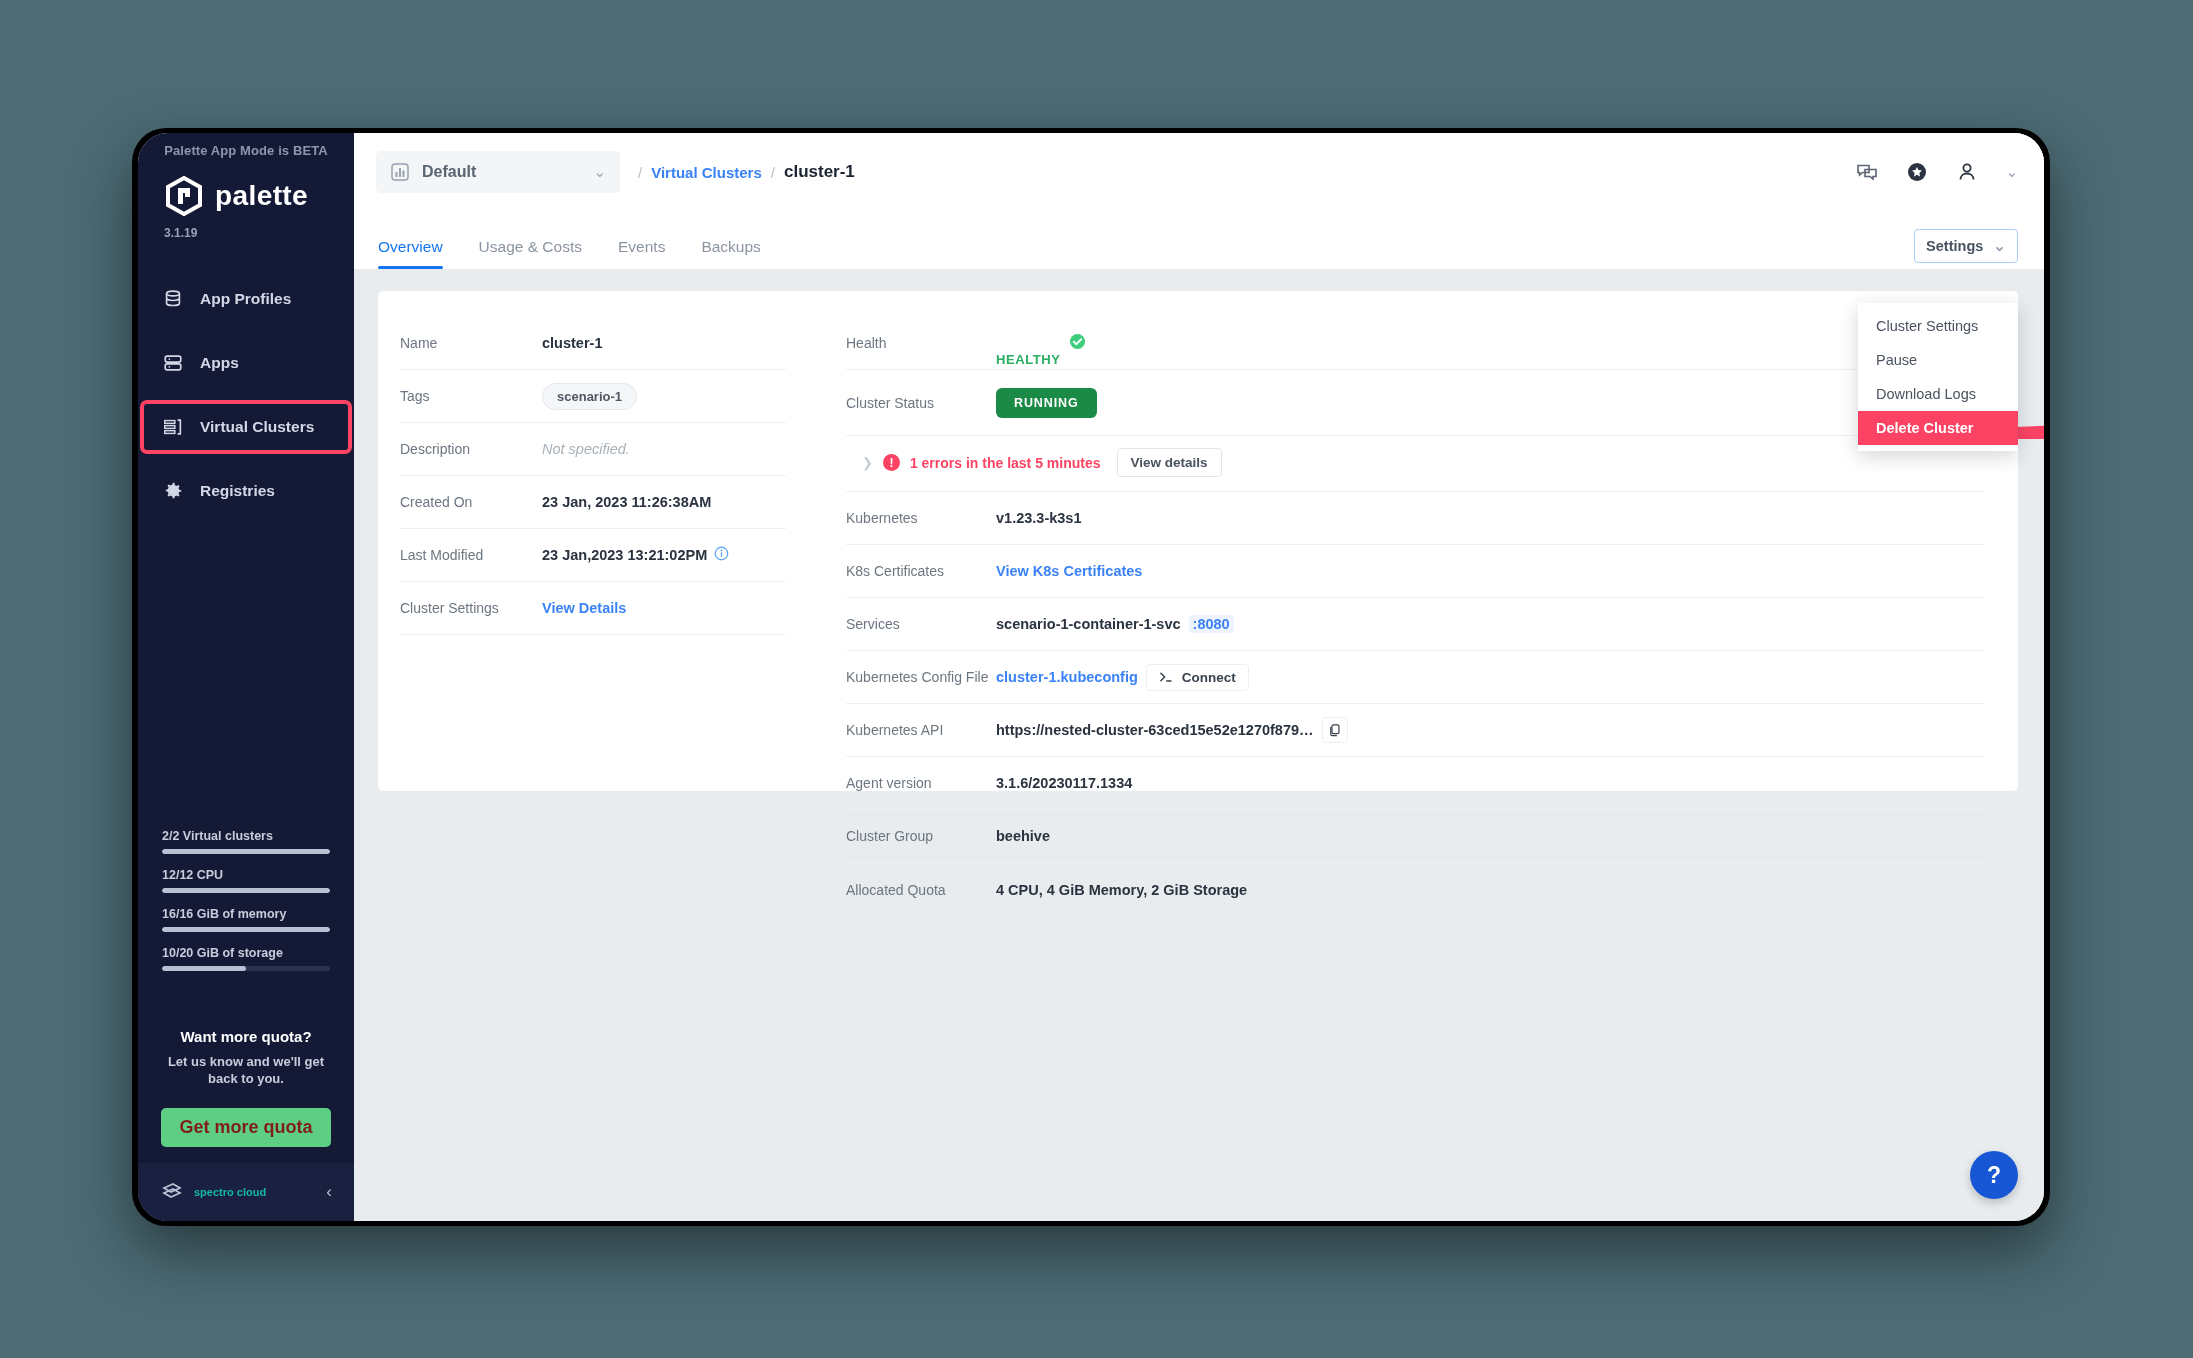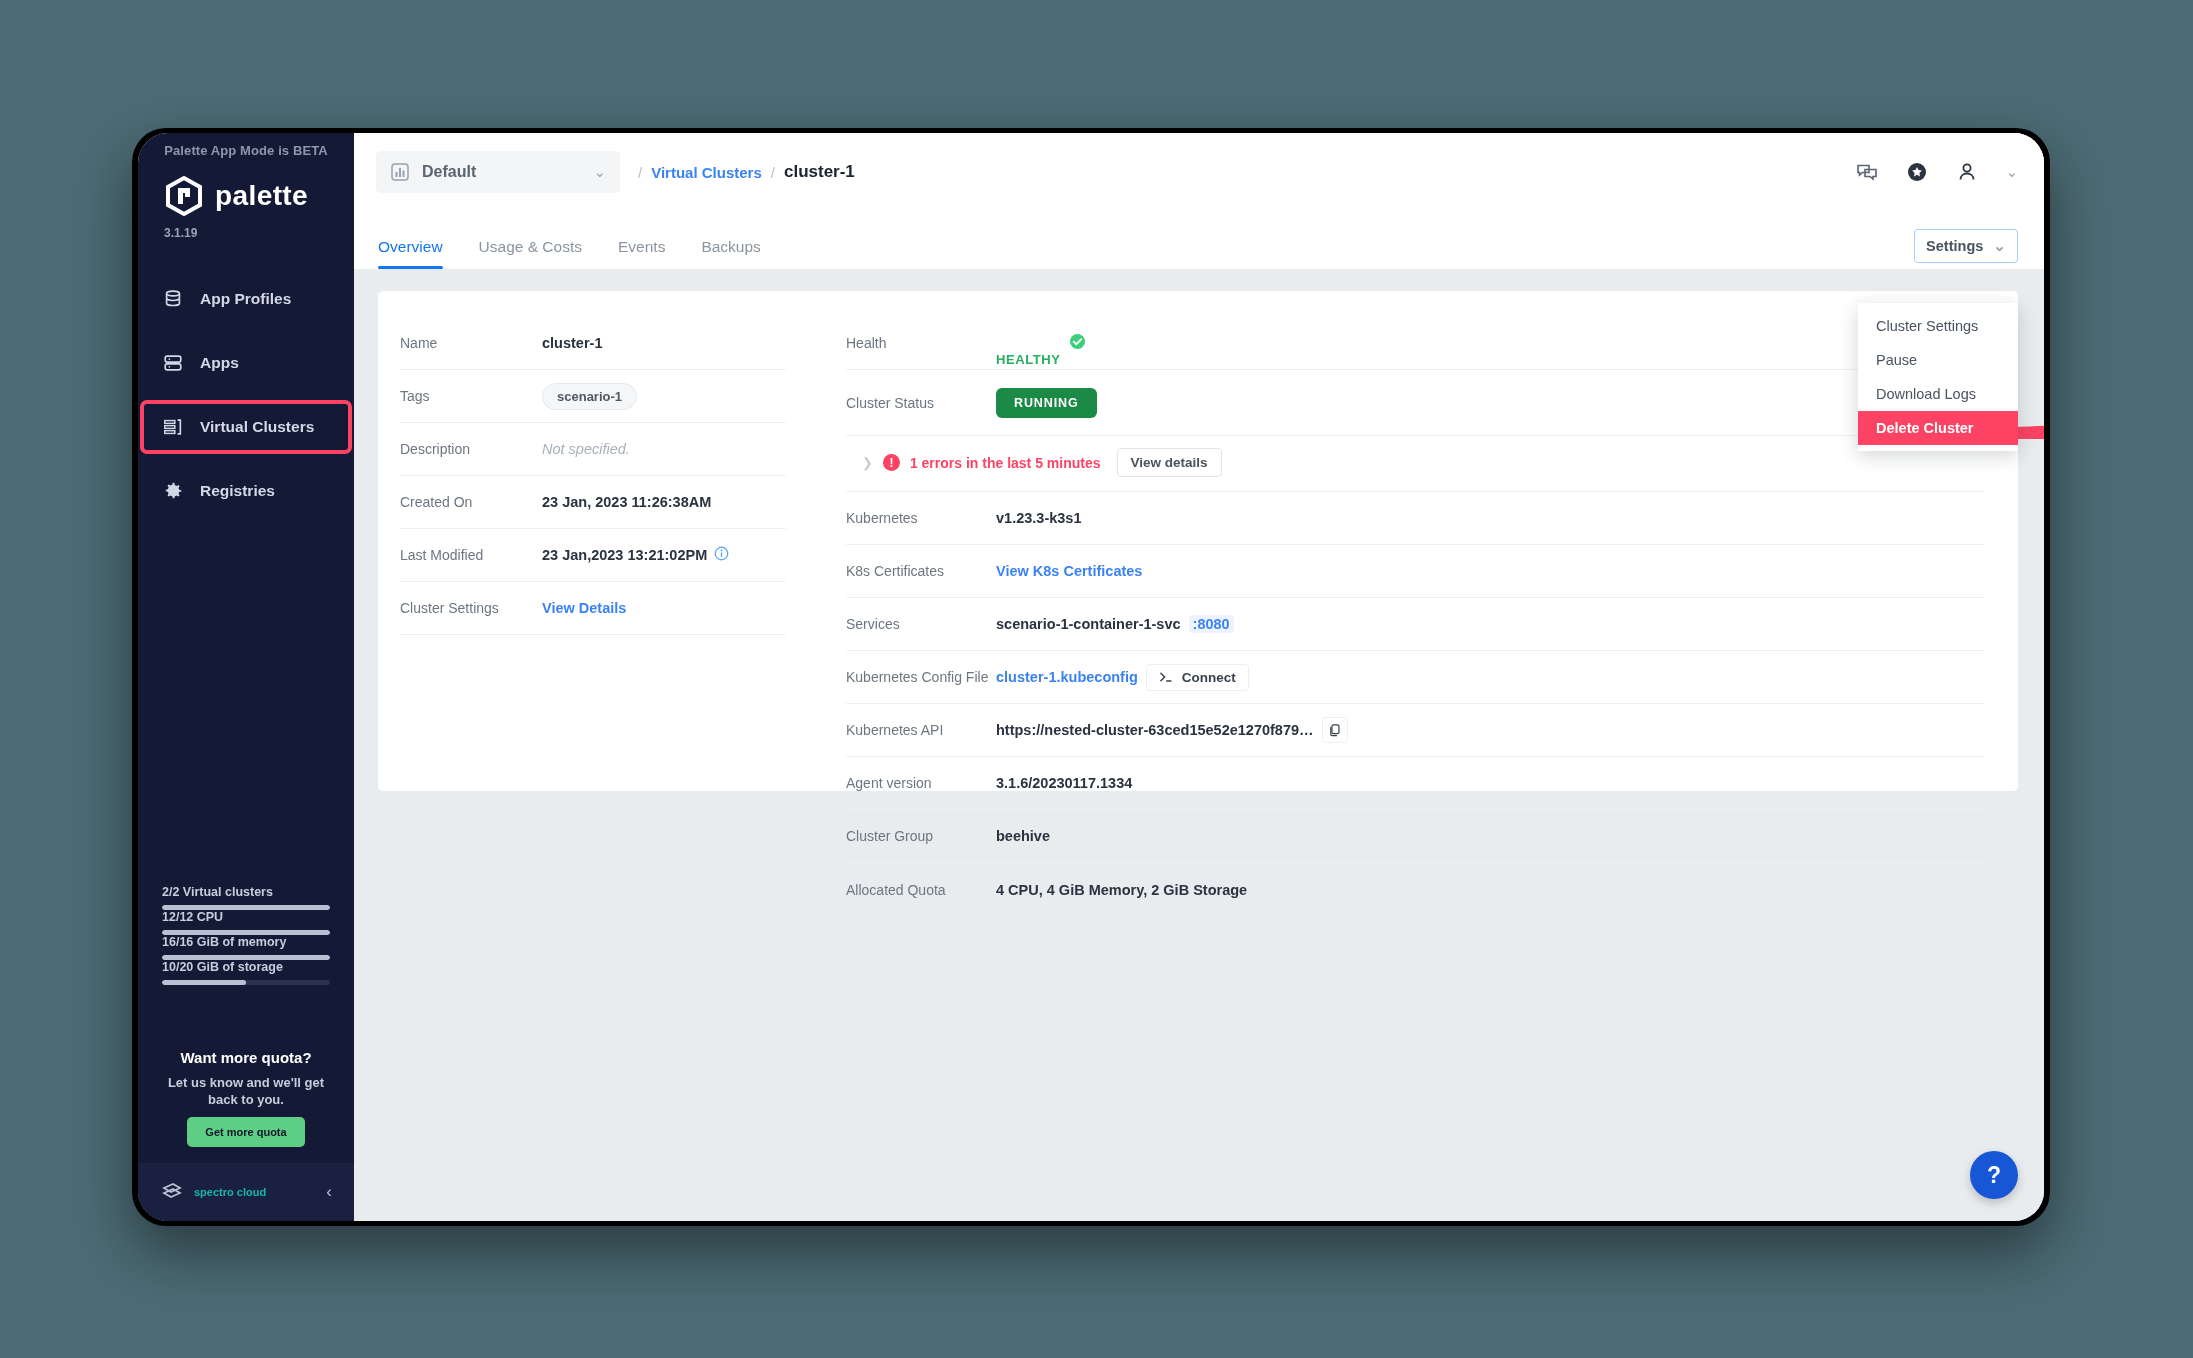--- a/index.html
+++ b/index.html
@@ -64,35 +64,35 @@
   .nav-item.highlighted {
     outline: 4px solid #fc4363;
     border-radius: 3px;
     margin-left: 6px; margin-right: 6px;
     padding-left: 18px;
   }
   .nav-icon { width: 22px; height: 22px; flex: 0 0 22px; display:block; }
 
   
   .quota-block { position: absolute; left: 0; right: 0; bottom: 236px; padding: 0 24px; }
-  .quota-row { }
+  .quota-row { margin-bottom: 14px; }
   .quota-label { color: #c7cddd; font-size: 12.5px; font-weight: 600; margin-bottom: 6px; }
   .quota-track { height: 5px; border-radius: 3px; background: #2b3250; overflow: hidden; }
   .quota-fill { height: 100%; background: #b9c0d4; border-radius: 3px; }
 
   .quota-cta {
     position: absolute; left: 0; right: 0; bottom: 74px;
     text-align: center; padding: 0 18px;
   }
   .cta-title { color: #fff; font-size: 15px; font-weight: 700; margin-bottom: 8px; }
   .cta-sub { color: #c7cddd; font-size: 13px; font-weight: 600; line-height: 1.35; }
   .cta-btn {
-    display: inline-block; margin-top: 8px;
-    background: #5fce85; color: #0f172a;
-    font-size: 11px; font-weight: 600;
+    display: inline-block; margin-top: 20px;
+    background: #5fce85; color: #7f1d1d;
+    font-size: 18px; font-weight: 600;
     padding: 9px 18px; border-radius: 5px; cursor: pointer;
   }
   .sidebar-footer {
     position: absolute; left: 0; right: 0; bottom: 0; height: 58px;
     background: #1a2040;
     display: flex; align-items: center; gap: 10px; padding: 0 22px;
   }
   .sc-word { color: #14b8a6; font-size: 11px; font-weight: 600; flex: 1; }
   .collapse-chev { color: #b9c0d4; font-size: 17px; cursor: pointer; }
 

